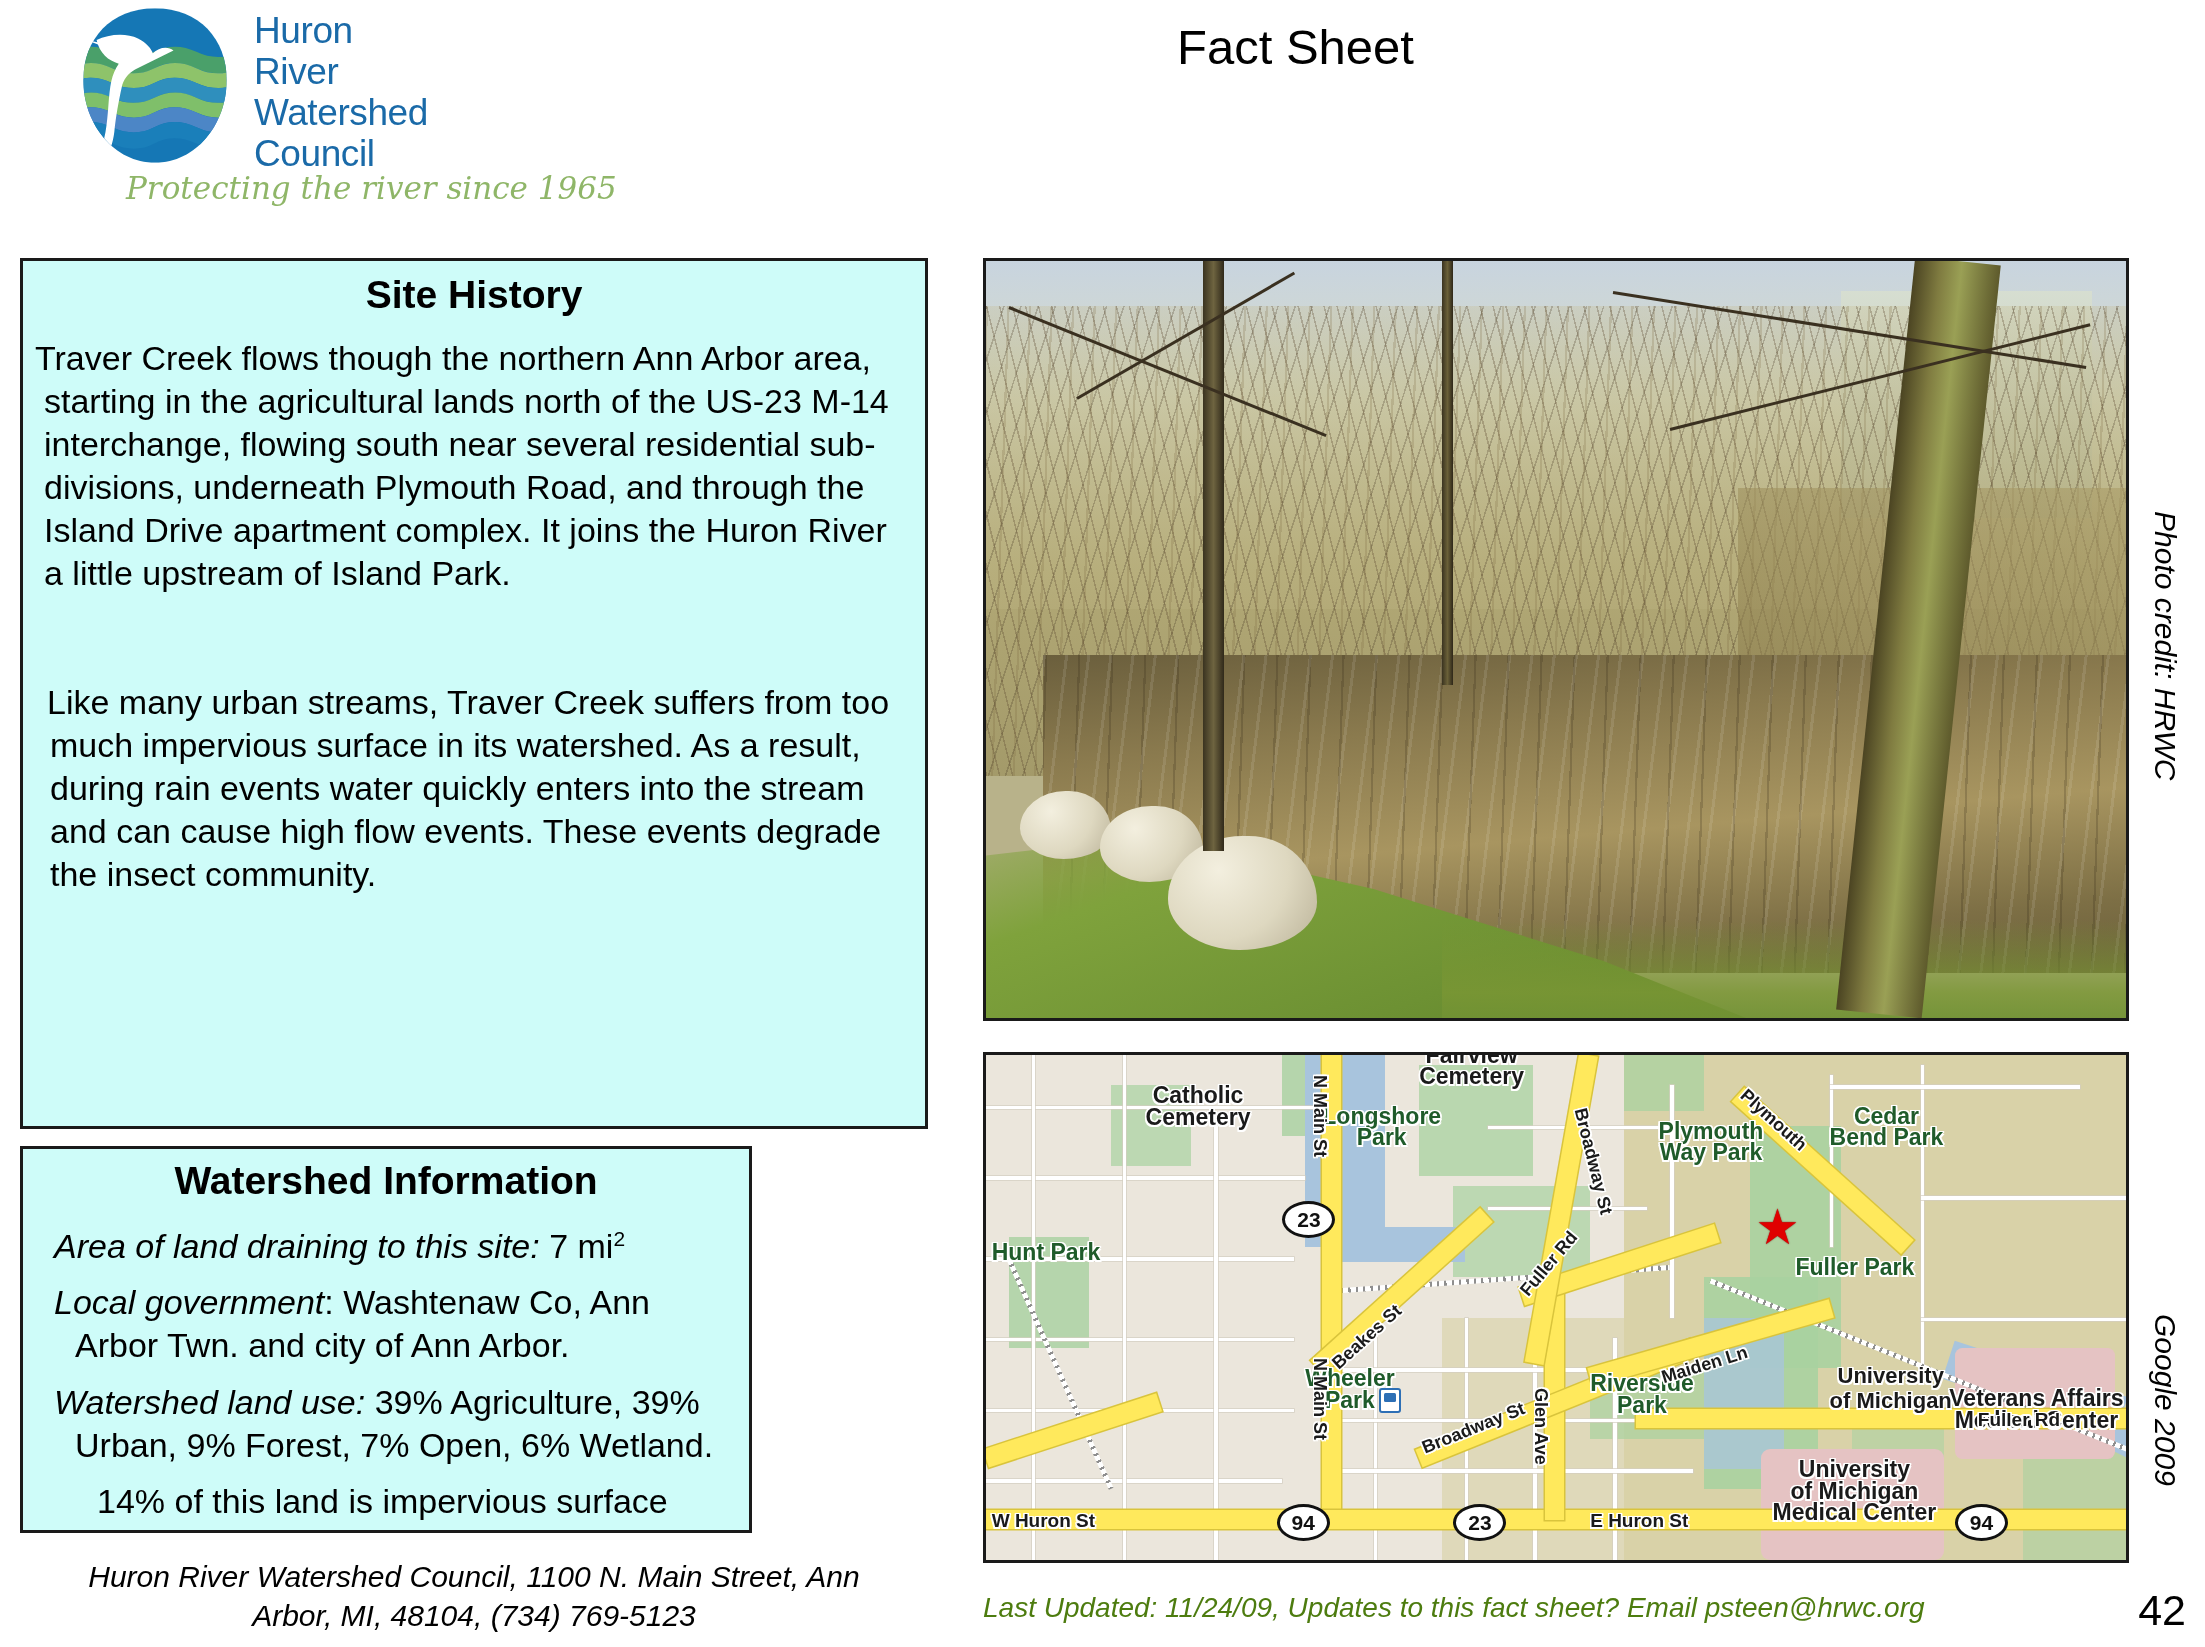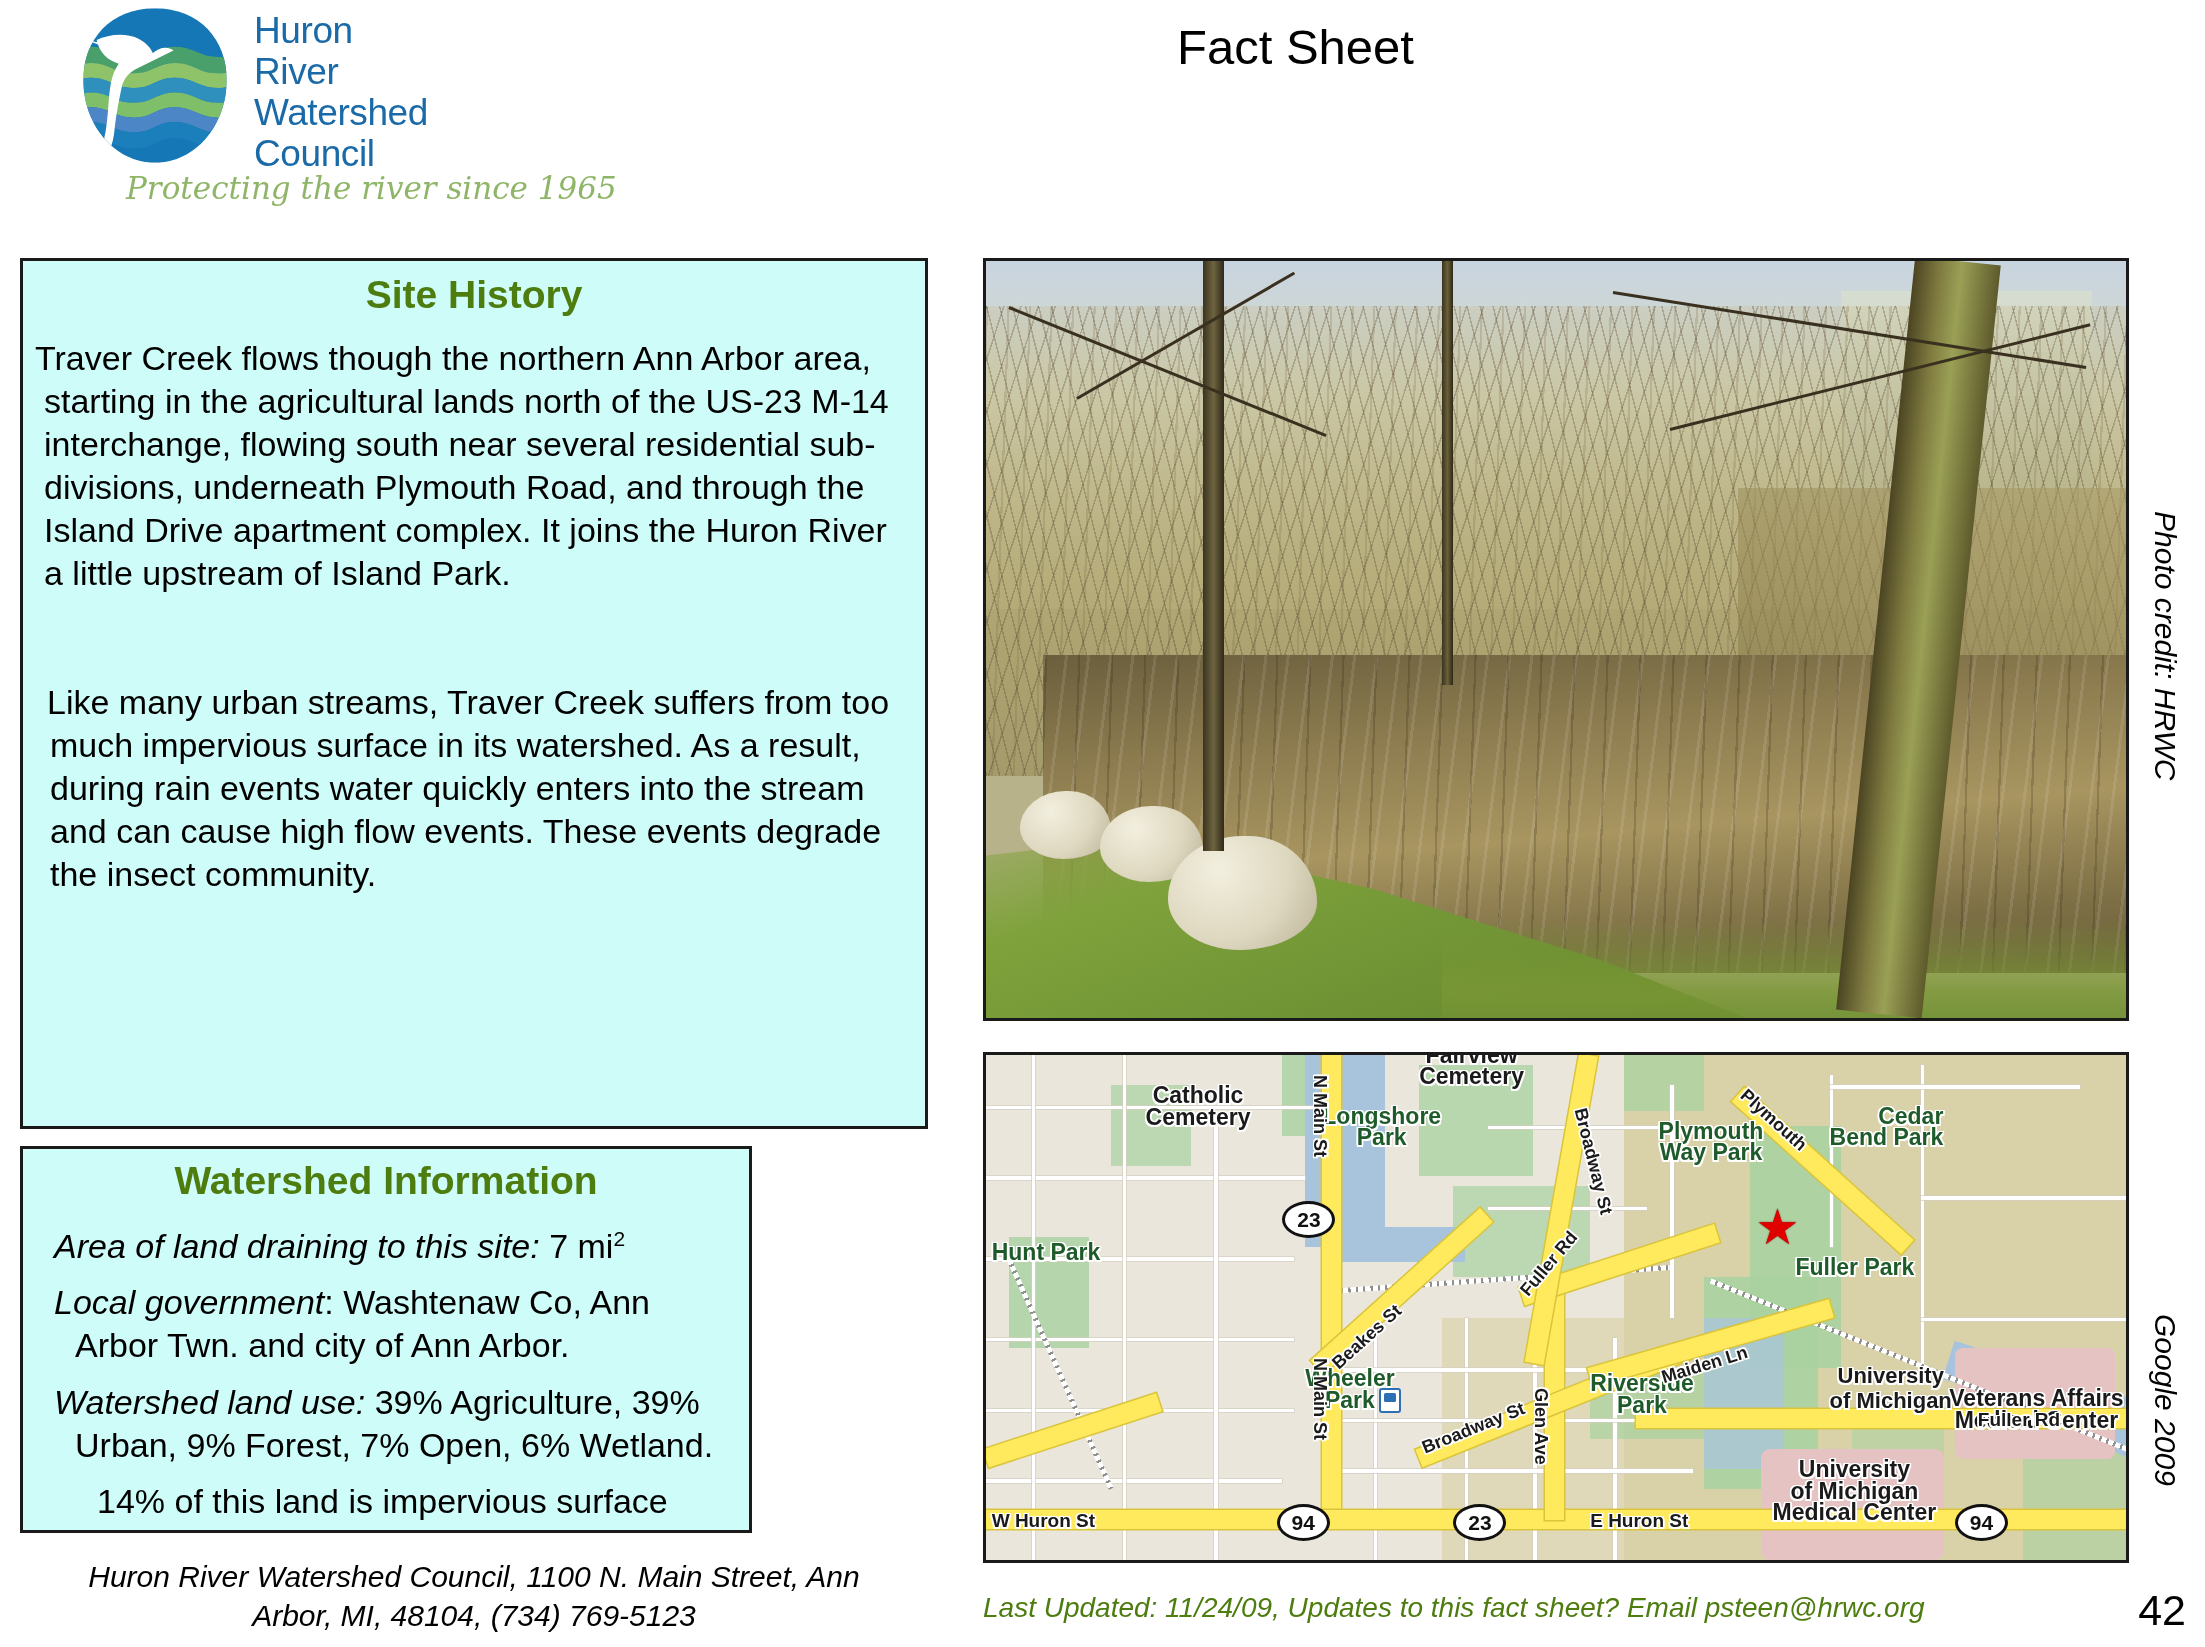--- a/index.html
+++ b/index.html
@@ -80,21 +80,21 @@
     width: 908px; height: 871px;
   }
   #panel-watershed {
     left: 20px; top: 1146px;
     width: 732px; height: 387px;
   }
   .panel-title {
     text-align: center;
     font-size: 39px;
     font-weight: bold;
-    color: #4d7c0f;
+    color: #000000;
     margin-top: 13.3px;
   }
   #panel-site-history .panel-title { margin-top: 12px; }
   #panel-watershed .panel-title { margin-top: 10.4px; }
 
   .body-para {
     font-size: 34px;
     line-height: 43px;
     color: #000;
     padding: 0 15px 0 21px;
@@ -489,21 +489,21 @@
   </div>
   <div class="mp m-label green" style="left:0.5%;top:37%;">Hunt Park</div>
   <div class="mp m-label green" style="left:29.5%;top:10%;">
     <div>Longshore</div>
     <div>Park</div>
   </div>
   <div class="mp m-label green" style="left:59%;top:13%;">
     <div>Plymouth</div>
     <div>Way Park</div>
   </div>
-  <div class="mp m-label green" style="left:74%;top:10%;text-align:right;">
+  <div class="mp m-label green" style="left:74%;top:10%;">
     <div>Cedar</div>
     <div>Bend Park</div>
   </div>
   <div class="mp m-label green" style="left:71%;top:40%;">Fuller Park</div>
   <div class="mp m-label green" style="left:28%;top:62%;">
     <div>Wheeler</div>
     <div>Park</div>
   </div>
   <div class="mp m-label green" style="left:53%;top:63%;">
     <div>Riverside</div>

